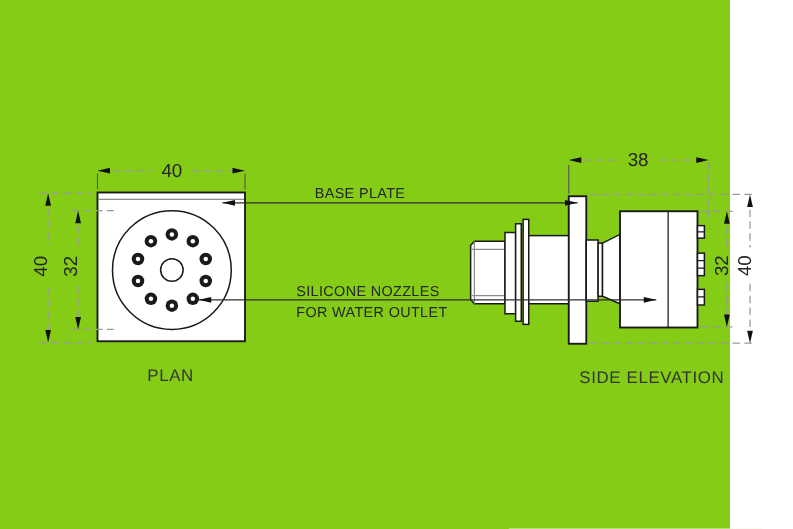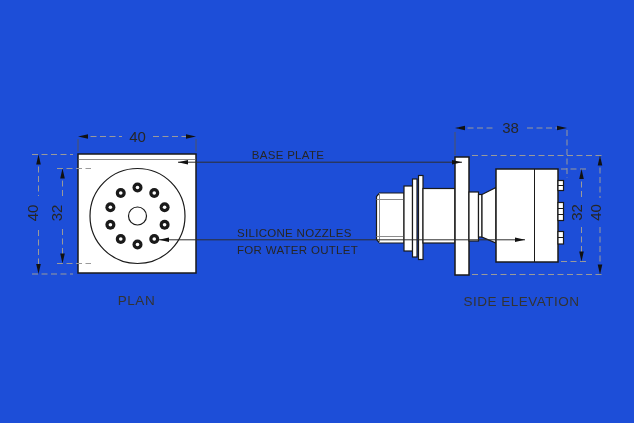--- a/index.html
+++ b/index.html
@@ -5,23 +5,23 @@
   html, body {
     margin: 0;
     padding: 0;
     background: #ffffff;
     width: 634px;
     height: 423px;
     overflow: hidden;
   }
   .stage {
     position: relative;
-    width: 634px;
+    width: 584px;
     height: 423px;
-    background: #1d4ed8;
+    background: #84cc16;
   }
   svg {
     display: block;
     font-family: "Liberation Sans", sans-serif;
   }
   .outline   { fill: #ffffff; stroke: #1a1a1a; stroke-width: 1.2; }
   .outline-heavy { fill: #ffffff; stroke: #1a1a1a; stroke-width: 1.5; }
   .thinline  { stroke: #1a1a1a; stroke-width: 1; fill: none; }
   .grayline  { stroke: #8c8c8c; stroke-width: 1; fill: none; }
   .dash      { stroke: #9a9a9a; stroke-width: 1; fill: none; stroke-dasharray: 6 3.5; }

